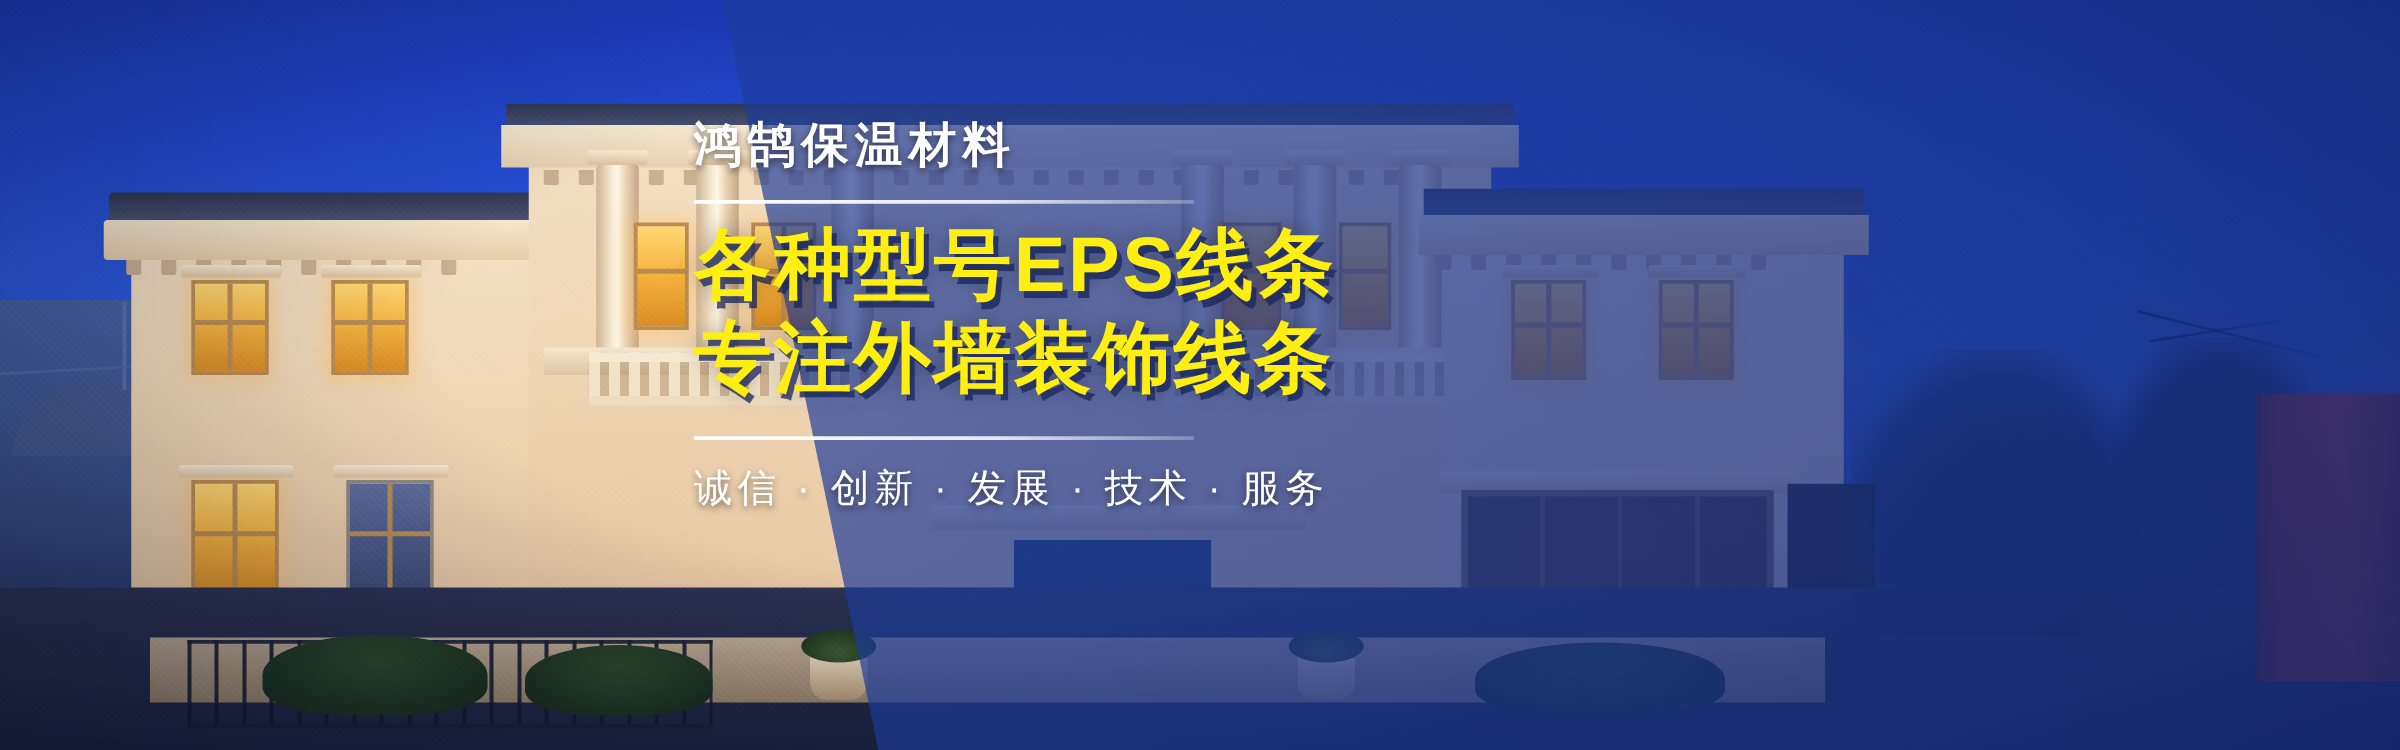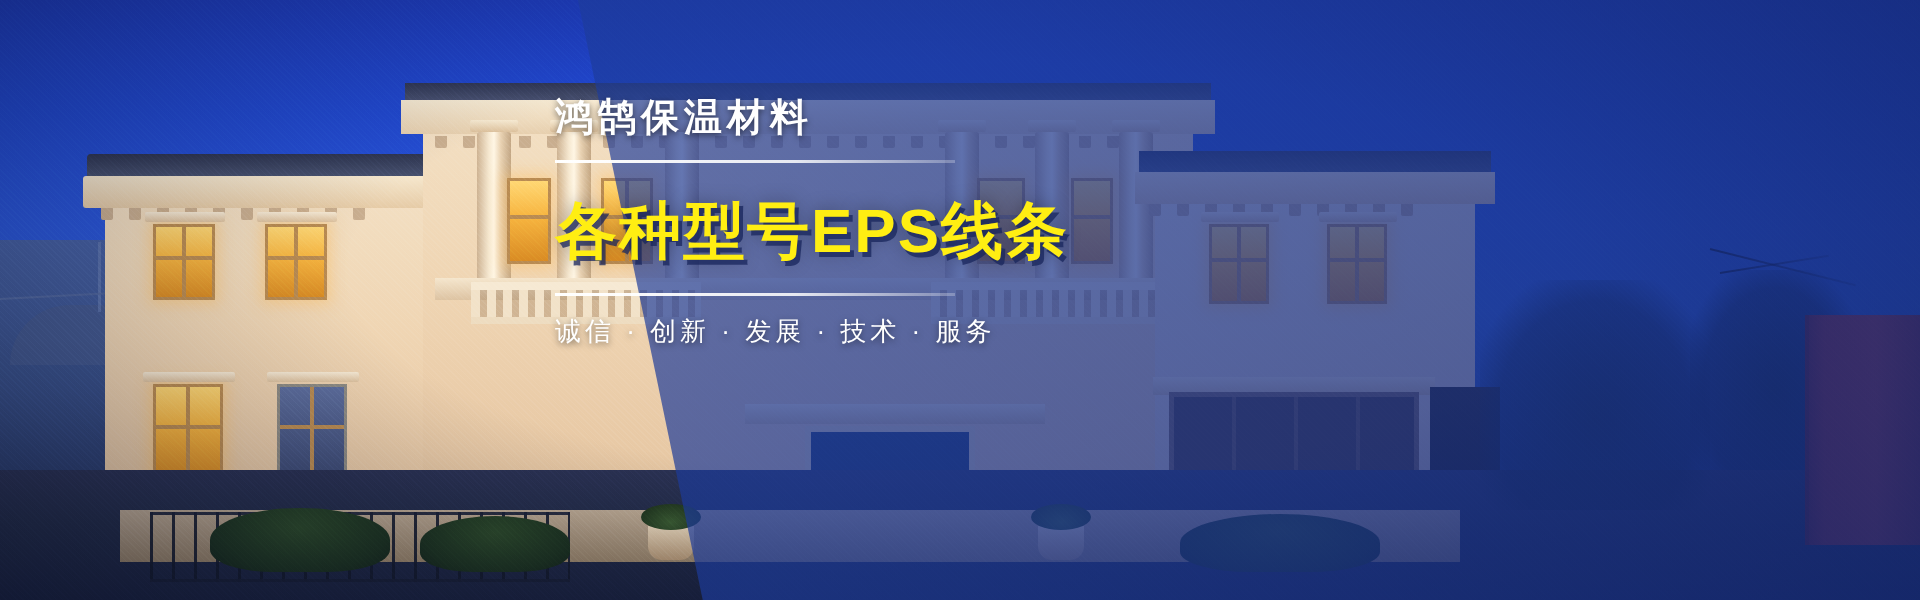--- a/index.html
+++ b/index.html
@@ -283,34 +283,34 @@
     font-size:38px; font-weight:700; letter-spacing:5px;
     color:#ffffff;
     text-shadow:0 2px 6px rgba(0,0,0,.55);
     line-height:1.15;
   }
   .rule-top {
     margin-top:20px; width:400px; height:3px;
     background:linear-gradient(90deg,#ffffff 0%, rgba(255,255,255,.85) 60%, rgba(255,255,255,.25) 100%);
   }
   .headline {
-    margin-top:32px;
+    margin-top:14px;
     font-size:62px; font-weight:bold; letter-spacing:2px;
     color:#ffee12;
     line-height:1.16;
     text-shadow:4px 5px 0 rgba(24,38,92,.75), 0 0 18px rgba(0,0,0,.35);
     white-space:nowrap;
   }
   .rule-bottom {
     margin-top:26px; width:400px; height:3px;
     background:linear-gradient(90deg,#ffffff 0%, rgba(255,255,255,.85) 60%, rgba(255,255,255,.25) 100%);
   }
   .tagline {
     margin-top:18px;
-    font-size:26px; font-weight:400; letter-spacing:4px;
+    font-size:31px; font-weight:400; letter-spacing:4px;
     color:#ffffff;
     text-shadow:0 2px 6px rgba(0,0,0,.5);
     white-space:nowrap;
   }
 </style>
 </head>
 <body>
 
 <div id="banner">
 
@@ -474,17 +474,18 @@
 
   <div class="overlay-panel">
     <div class="overlay-shape"></div>
     <div class="overlay-edge"></div>
   </div>
 
   <div class="content">
     <div class="brand">鸿鹄保温材料</div>
     <div class="rule-top"></div>
     <div class="headline">各种型号EPS线条</div>
+    <div class="headline" style="margin-top:2px;">专注外墙装饰线条</div>
     <div class="rule-bottom"></div>
     <div class="tagline">诚信 · 创新 · 发展 · 技术 · 服务</div>
   </div>
 
 </div>
 
 </body></html>

